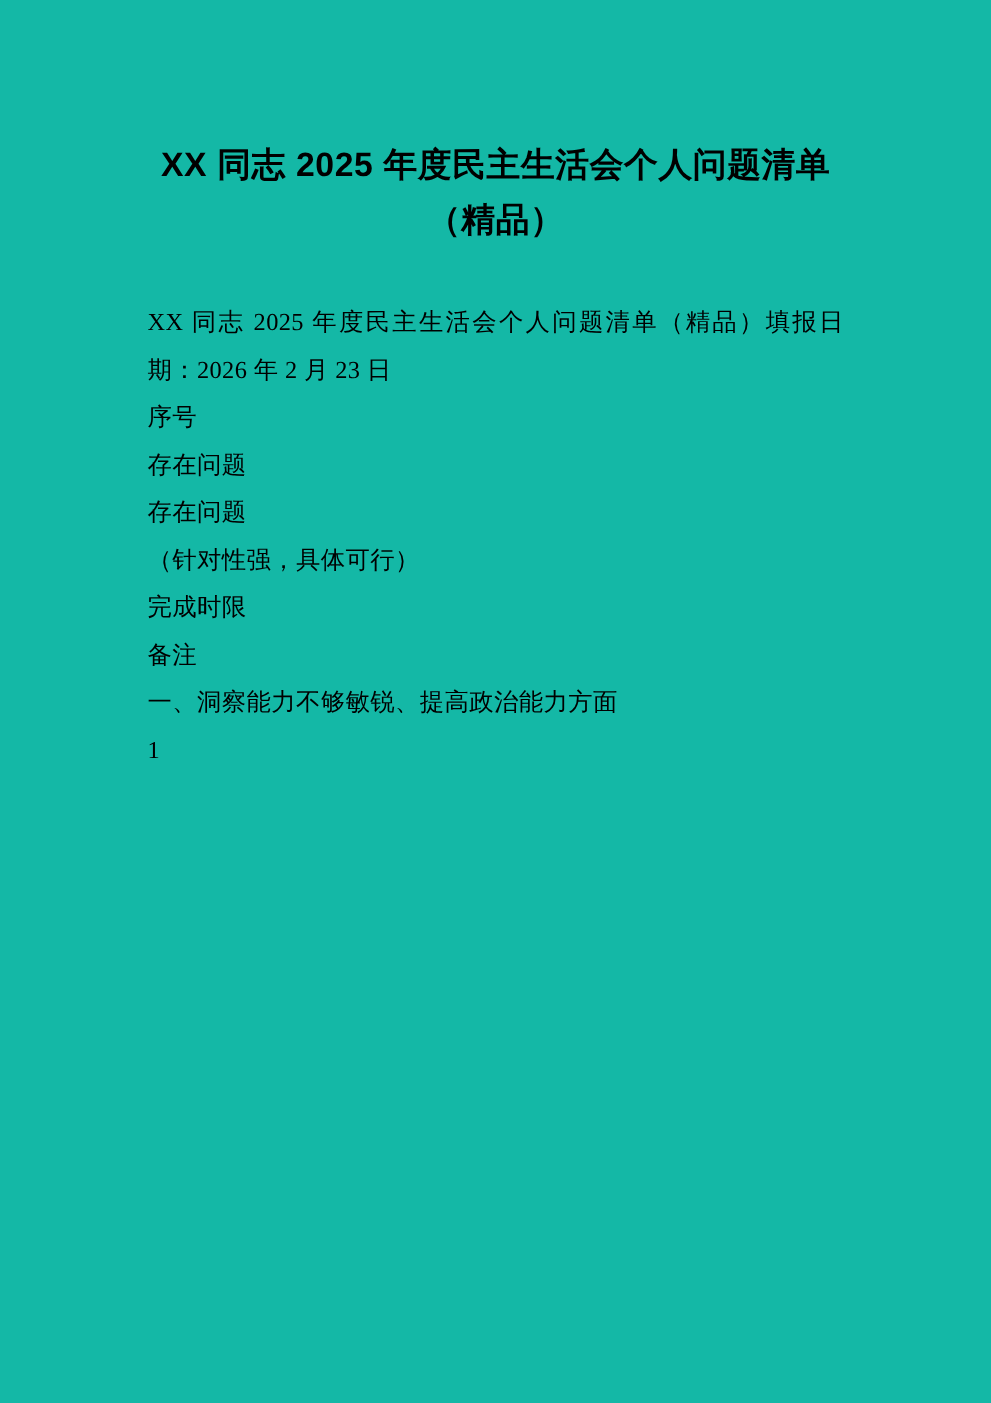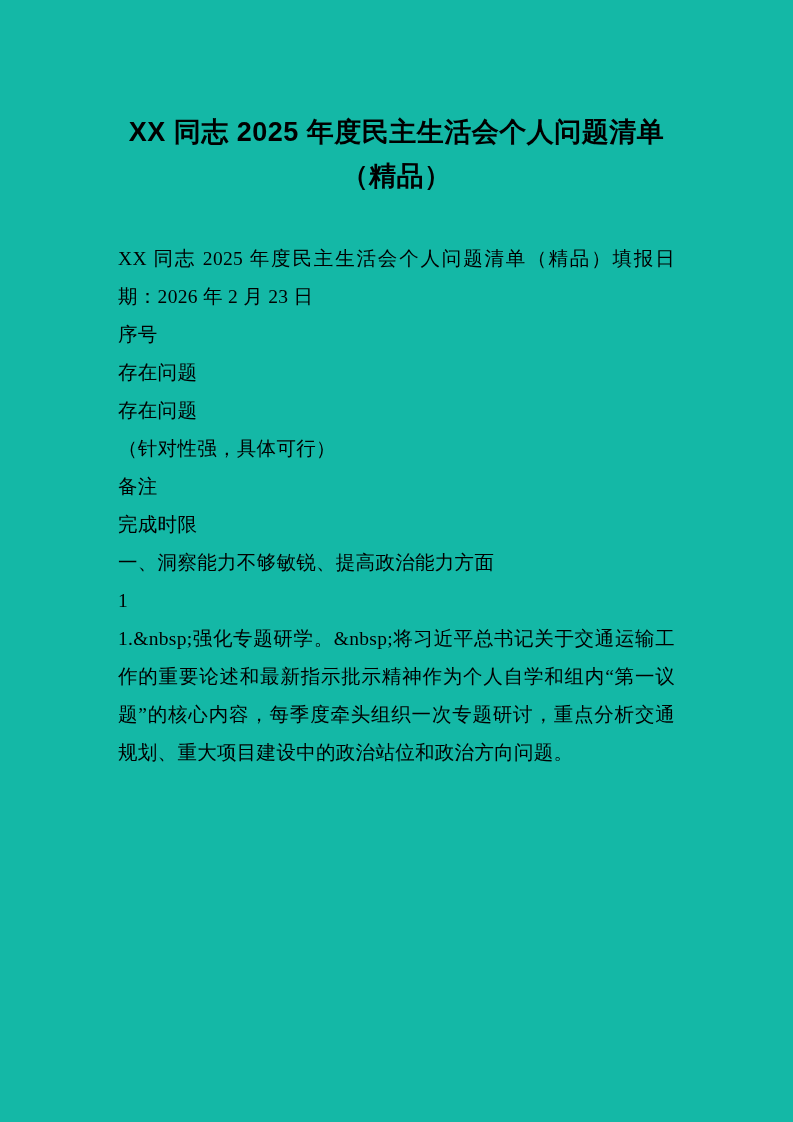--- a/index.html
+++ b/index.html
@@ -50,19 +50,18 @@
 <body>
 
 <div class="page">
   <h1 class="doc-title">XX 同志 2025 年度民主生活会个人问题清单（精品）</h1>
   <div class="doc-body">
     <p class="para">XX 同志 2025 年度民主生活会个人问题清单（精品）填报日期：2026 年 2 月 23 日</p>
     <p class="para">序号</p>
     <p class="para">存在问题</p>
     <p class="para">存在问题</p>
     <p class="para">（针对性强，具体可行）</p>
+    <p class="para">完成时限</p>
     <p class="para">备注</p>
-    <p class="para">完成时限</p>
     <p class="para">一、洞察能力不够敏锐、提高政治能力方面</p>
     <p class="para">1</p>
-    <p class="para">1.&amp;nbsp;强化专题研学。&amp;nbsp;将习近平总书记关于交通运输工作的重要论述和最新指示批示精神作为个人自学和组内“第一议题”的核心内容，每季度牵头组织一次专题研讨，重点分析交通规划、重大项目建设中的政治站位和政治方向问题。</p>
   </div>
 </div>
 
 </body></html>

